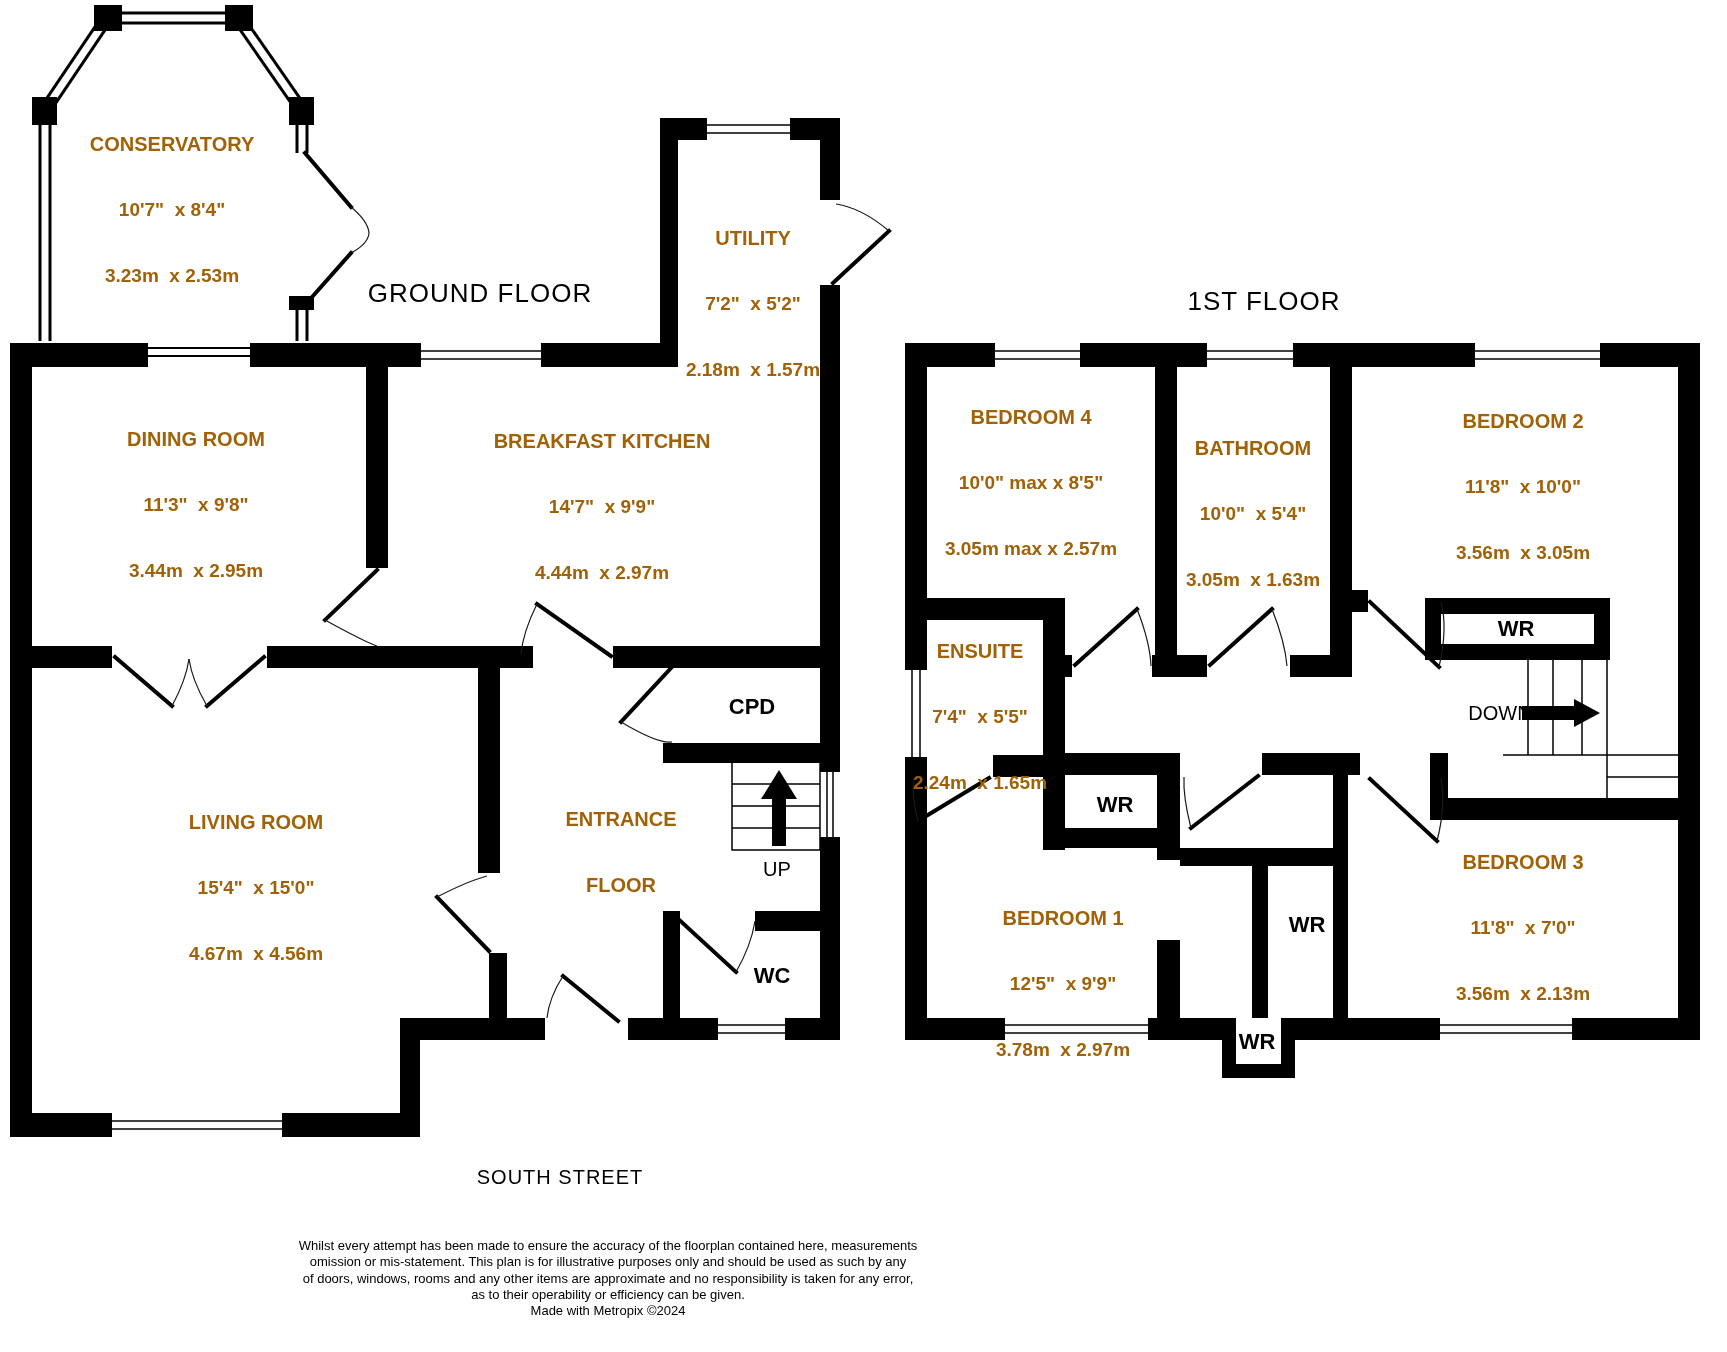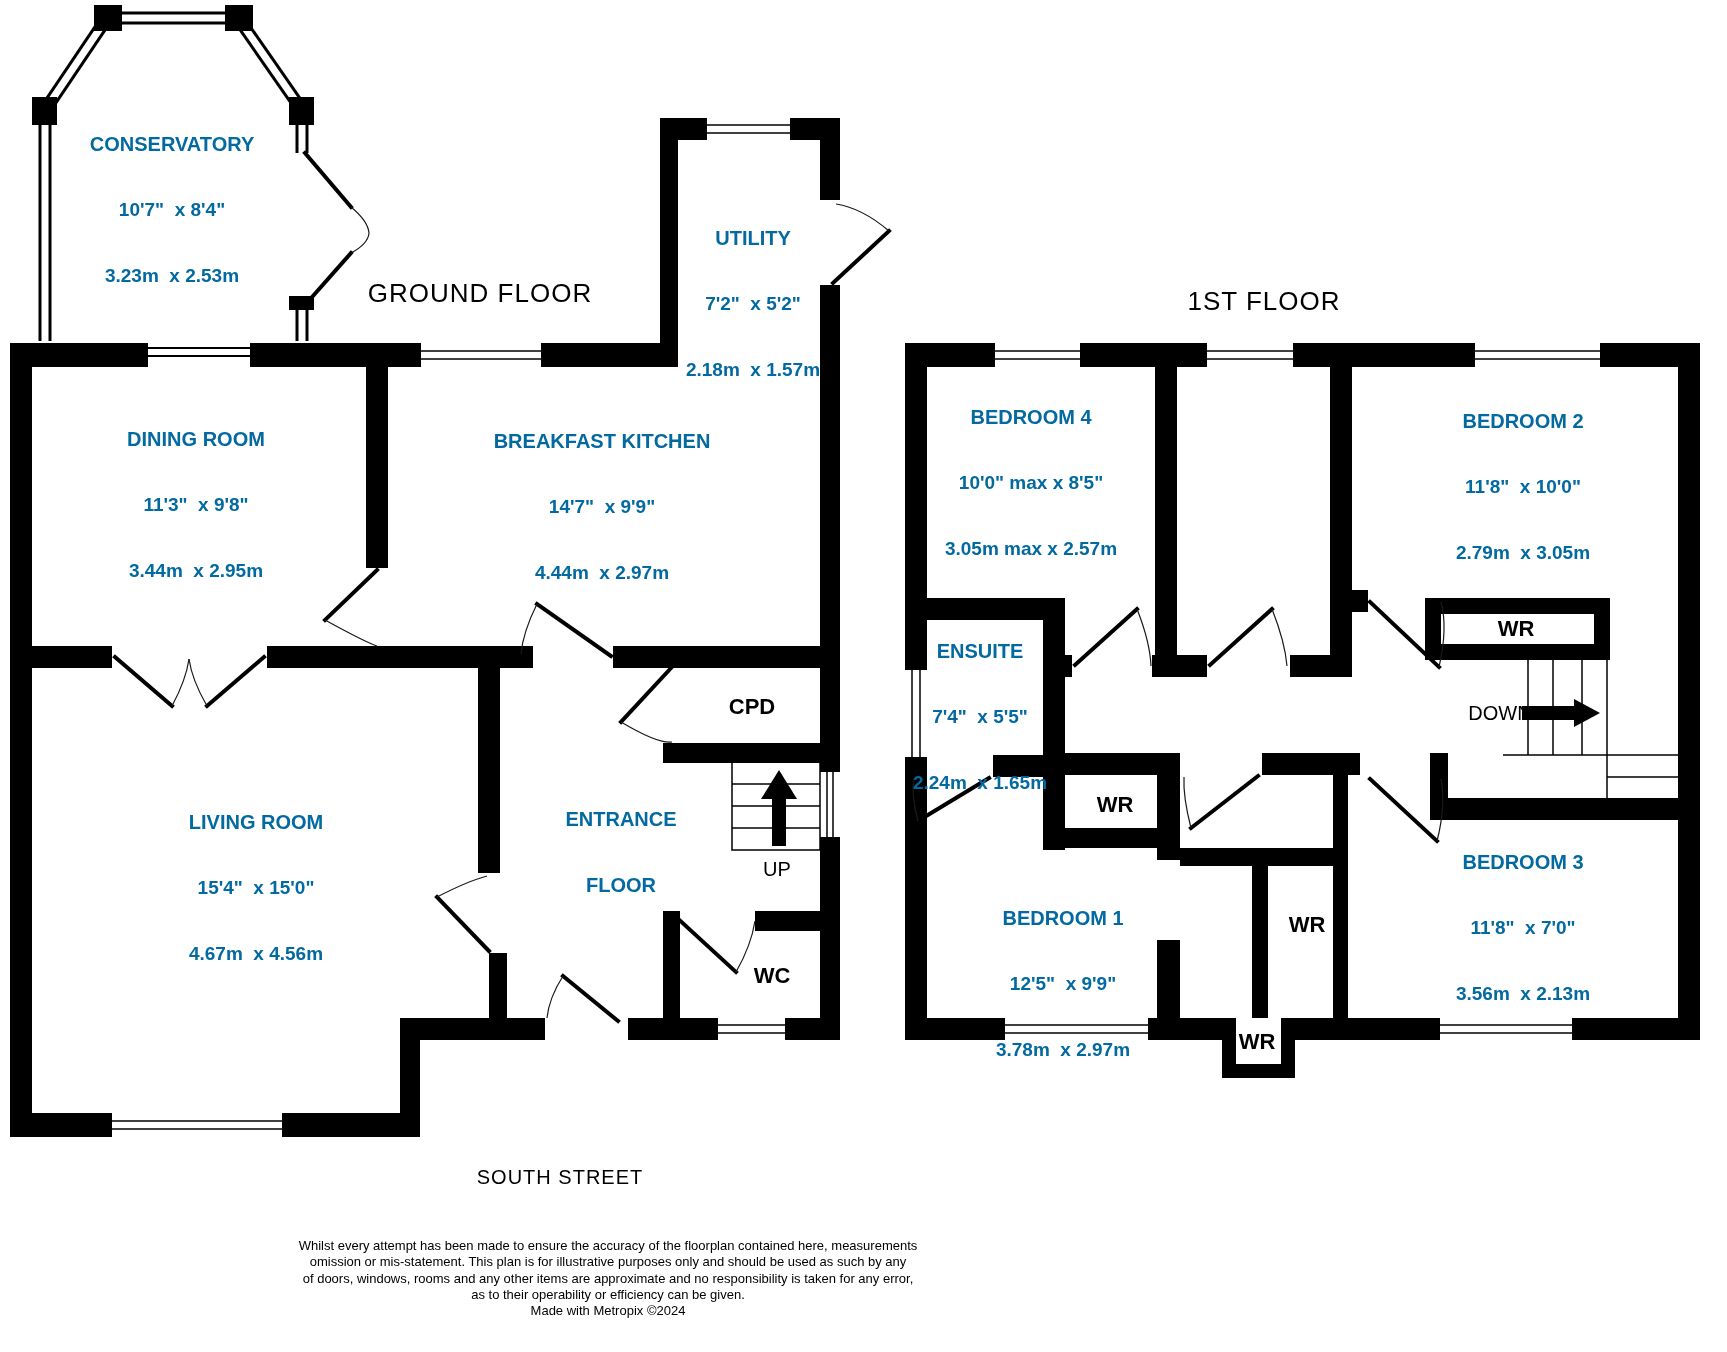--- a/index.html
+++ b/index.html
@@ -1,20 +1,20 @@
 <!DOCTYPE html>
 <html><head>
 <meta charset="utf-8">
 <style>
   html,body{margin:0;padding:0;background:#fff;}
   .stage{position:relative;width:1727px;height:1352px;background:#ffffff;overflow:hidden;
          font-family:"Liberation Sans",sans-serif;color:#000;}
   .stage svg{position:absolute;left:0;top:0;}
   .lbl{position:absolute;transform:translate(-50%,-50%);text-align:center;white-space:pre;
-       color:#0369a1;font-weight:bold;line-height:22px;}
+       color:#a16207;font-weight:bold;line-height:22px;}
   .lbl .name{font-size:20px;font-weight:bold;}
   .lbl .dim{font-size:19px;font-weight:bold;}
   .tag{position:absolute;transform:translate(-50%,-50%);font-size:22px;font-weight:bold;white-space:pre;}
   .floor-title{position:absolute;transform:translate(-50%,-50%);font-size:26px;font-weight:normal;
        letter-spacing:1px;white-space:pre;margin-top:12px;}
   .stair-dir{position:absolute;transform:translate(-50%,-50%);font-size:20px;font-weight:normal;white-space:pre;}
   .street{position:absolute;transform:translate(-50%,-50%);font-size:20px;font-weight:normal;
        letter-spacing:1px;white-space:pre;}
   .disclaimer{position:absolute;transform:translate(-50%,0);width:780px;text-align:center;
        font-size:13px;line-height:16.3px;font-weight:normal;}
@@ -280,25 +280,30 @@
   </div>
 
   <div class="tag" style="left:772px;top:976px">WC</div>
 
   <div class="lbl" style="left:1031px;top:483px">
     <div class="name">BEDROOM 4</div>
     <div class="dim">10'0" max x 8'5"</div>
     <div class="dim">3.05m max x 2.57m</div>
   </div>
 
+  <div class="lbl" style="left:1253px;top:514px">
+    <div class="name">BATHROOM</div>
+    <div class="dim">10'0"  x 5'4"</div>
+    <div class="dim">3.05m  x 1.63m</div>
+  </div>
 
   <div class="lbl" style="left:1523px;top:487px">
     <div class="name">BEDROOM 2</div>
     <div class="dim">11'8"  x 10'0"</div>
-    <div class="dim">2.79m  x 3.05m</div>
+    <div class="dim">3.56m  x 3.05m</div>
   </div>
 
   <div class="lbl" style="left:980px;top:717px">
     <div class="name">ENSUITE</div>
     <div class="dim">7'4"  x 5'5"</div>
     <div class="dim">2.24m  x 1.65m</div>
   </div>
 
   <div class="tag" style="left:1115px;top:805px">WR</div>
   <div class="tag" style="left:1516px;top:629px">WR</div>

